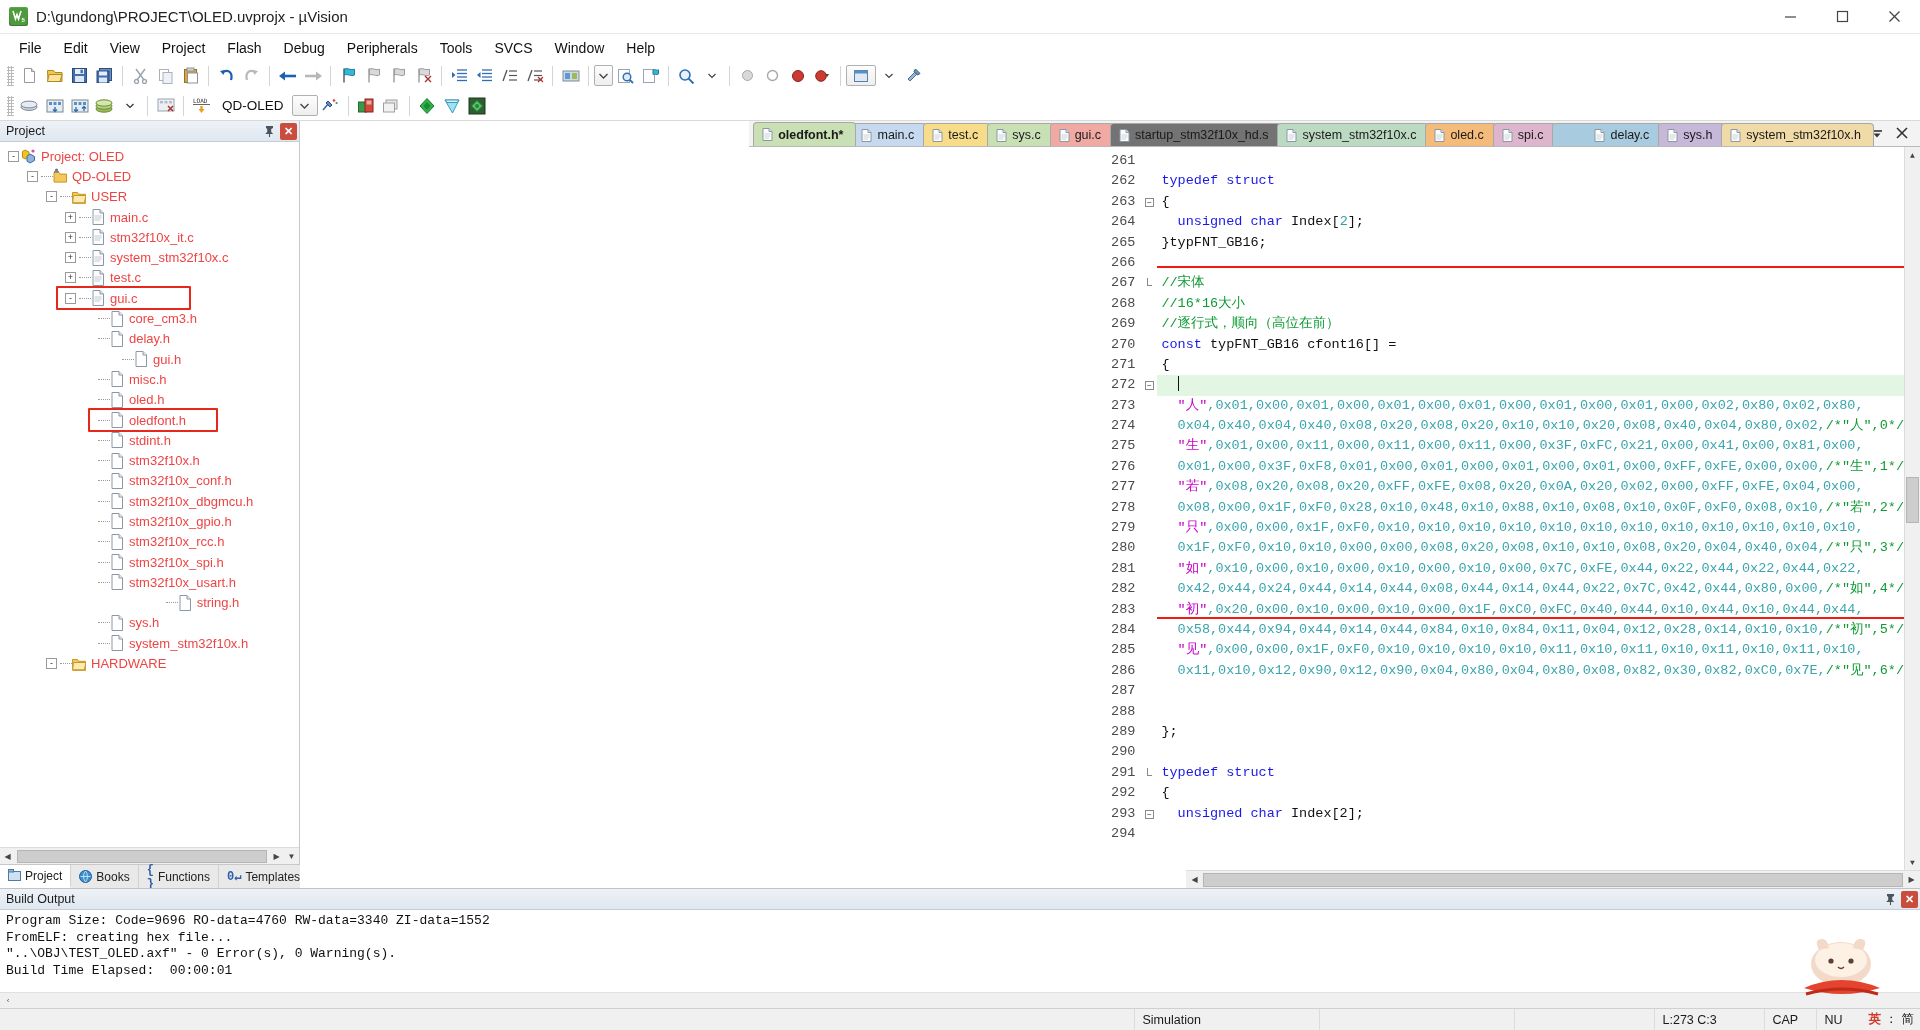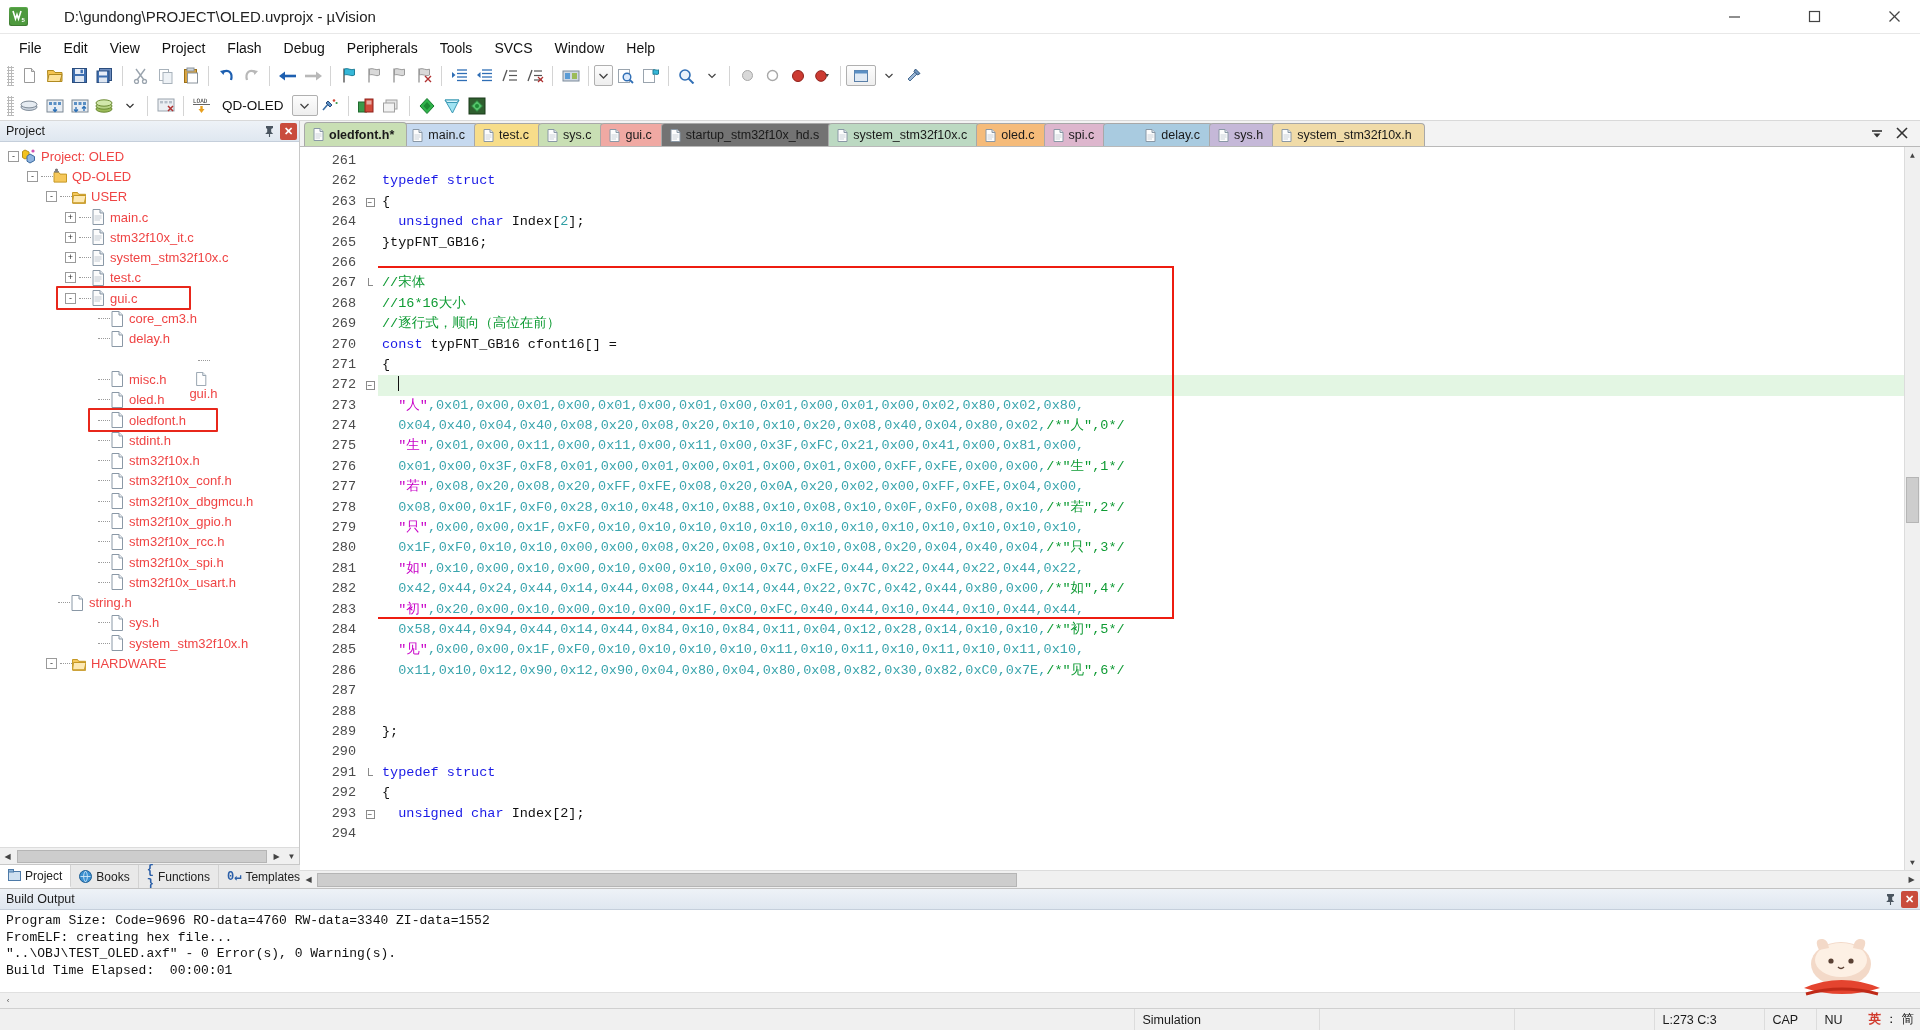--- a/index.html
+++ b/index.html
@@ -10,21 +10,21 @@
     font-family: "Liberation Sans", sans-serif;
     font-size: 13px;
     background: #f0f0f0;
     -webkit-font-smoothing: antialiased;
   }
   .app { position: relative; width: 1920px; height: 1030px; background:#fff; display:flex; flex-direction:column; }
 
   
   .titlebar {
     height: 22px; background: #ffffff; display:flex; align-items:center;
-    border-bottom: 1px solid #e8e8e8; flex: 0 0 34px; gap: 28px;
+    border-bottom: 1px solid #e8e8e8; flex: 0 0 34px;
   }
   .title-icon {
     width: 19px; height: 19px; margin-left: 9px; margin-right: 8px;
     background: linear-gradient(#5aa84a,#3d7a31); border-radius:2px;
     position: relative; color:#fff; font-size:9px; font-weight:bold;
     display:flex; align-items:center; justify-content:center; letter-spacing:-1px;
   }
   .title-text { font-size: 15px; color:#222; }
   .title-spacer { flex:1; }
   .winbtn { width: 52px; height: 34px; display:flex; align-items:center; justify-content:center; color:#555; font-size:16px; }
@@ -77,21 +77,21 @@
   .treetabs { height:24px; display:flex; align-items:stretch; background:#f2f2f2; border-top:1px solid #c8c8c8; }
   .ttab { display:flex; align-items:center; gap:4px; padding:0 8px; font-size:12px; color:#222;
           border-right:1px solid #d2d2d2; background:#e9e9e9; }
   .ttab.active { background:#fff; border-bottom:2px solid #fff; }
   .hscroll { height:17px; background:#f0f0f0; display:flex; align-items:center; border-top:1px solid #dcdcdc; }
   .hscroll .arrow { width:17px; height:15px; display:flex; align-items:center; justify-content:center; font-size:8px; color:#444; background:#f0f0f0;}
   .hscroll .thumb { height:13px; background:#cdcdcd; border:1px solid #b5b5b5; flex:0 0 250px; margin:0 2px;}
   .hscroll .track { flex:1; }
 
   
-  .editor { flex:1; display:flex; flex-direction:column; min-width:0; background:#fff; }
+  .editor { flex:1; display:flex; flex-direction:column; min-width:0; background:#fff;align-items:flex-end; }
   .tabstrip { height:26px; display:flex; align-items:flex-end; background:#f3f3f3; padding-left:4px; border-bottom:1px solid #b9b9b9; }
   .etab {
     height:23px; display:flex; align-items:center; gap:5px; padding:0 12px 0 8px;
     font-size:12.5px; color:#1a1a1a; border:1px solid #a8a8a8; border-bottom:none;
     border-radius:4px 4px 0 0; margin-right:-4px; position:relative;
   }
   .etab .doc { width:11px; height:13px; flex:0 0 11px; }
   .etab.active { z-index:5; height:24px; font-weight:bold; }
   .tabstrip .tright { margin-left:auto; display:flex; align-items:center; gap:12px; padding-right:12px; height:23px;}
   .tabstrip .tright span { font-size:13px; color:#333; }
@@ -659,21 +659,21 @@
           </div>
           <div class="tnode" style="padding-left: 84px;">
             <span class="tog blank"></span>
             <span class="dotline"></span>
             <svg viewBox="0 0 14 16" width="14" height="16" class="ficon">
               <path d="M2 0.5h7l3.5 3.5v11.5H2z" fill="#ffffff" stroke="#8a98a6"></path>
               <path d="M9 0.5v3.5h3.5" fill="#e8edf2" stroke="#8a98a6"></path>
             </svg>
             <span class="tlabel">delay.h</span>
           </div>
-          <div class="tnode" style="padding-left: 108px; flex-direction: column;">
+          <div class="tnode" style="padding-left: 108px;">
             <span class="tog blank"></span>
             <span class="dotline"></span>
             <svg viewBox="0 0 14 16" width="14" height="16" class="ficon">
               <path d="M2 0.5h7l3.5 3.5v11.5H2z" fill="#ffffff" stroke="#8a98a6"></path>
               <path d="M9 0.5v3.5h3.5" fill="#e8edf2" stroke="#8a98a6"></path>
             </svg>
             <span class="tlabel">gui.h</span>
           </div>
           <div class="tnode" style="padding-left: 84px;">
             <span class="tog blank"></span>
@@ -768,21 +768,21 @@
           </div>
           <div class="tnode" style="padding-left: 84px;">
             <span class="tog blank"></span>
             <span class="dotline"></span>
             <svg viewBox="0 0 14 16" width="14" height="16" class="ficon">
               <path d="M2 0.5h7l3.5 3.5v11.5H2z" fill="#ffffff" stroke="#8a98a6"></path>
               <path d="M9 0.5v3.5h3.5" fill="#e8edf2" stroke="#8a98a6"></path>
             </svg>
             <span class="tlabel">stm32f10x_usart.h</span>
           </div>
-          <div class="tnode" style="padding-left: 44px;">
+          <div class="tnode" style="padding-left: 92px; justify-content: center;">
             <span class="tog blank"></span>
             <span class="dotline"></span>
             <svg viewBox="0 0 14 16" width="14" height="16" class="ficon">
               <path d="M2 0.5h7l3.5 3.5v11.5H2z" fill="#ffffff" stroke="#8a98a6"></path>
               <path d="M9 0.5v3.5h3.5" fill="#e8edf2" stroke="#8a98a6"></path>
             </svg>
             <span class="tlabel">string.h</span>
           </div>
           <div class="tnode" style="padding-left: 84px;">
             <span class="tog blank"></span>

